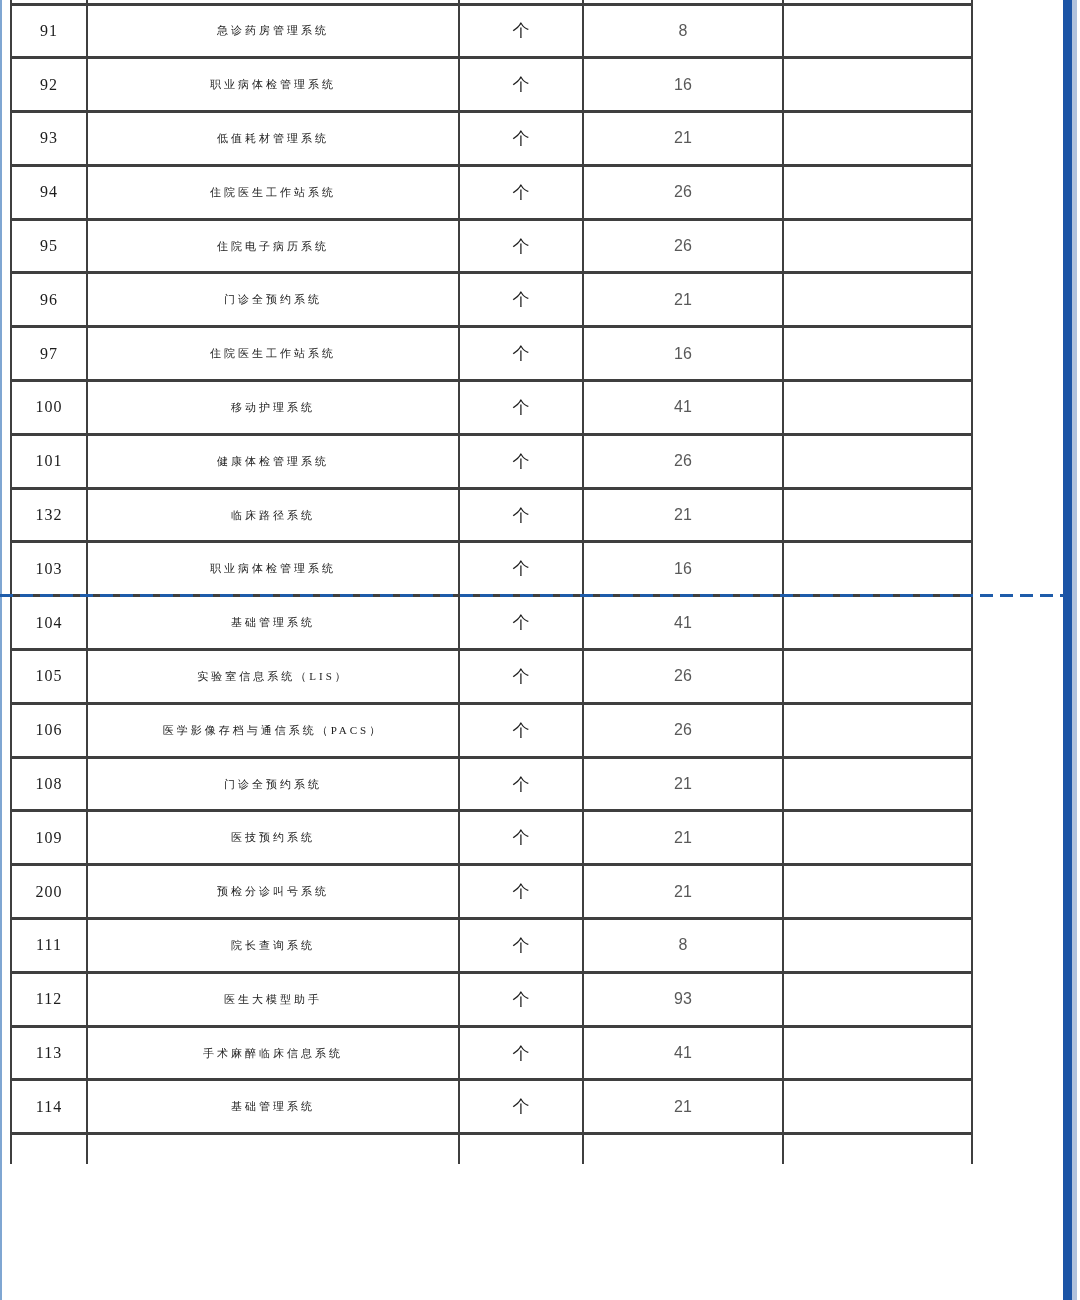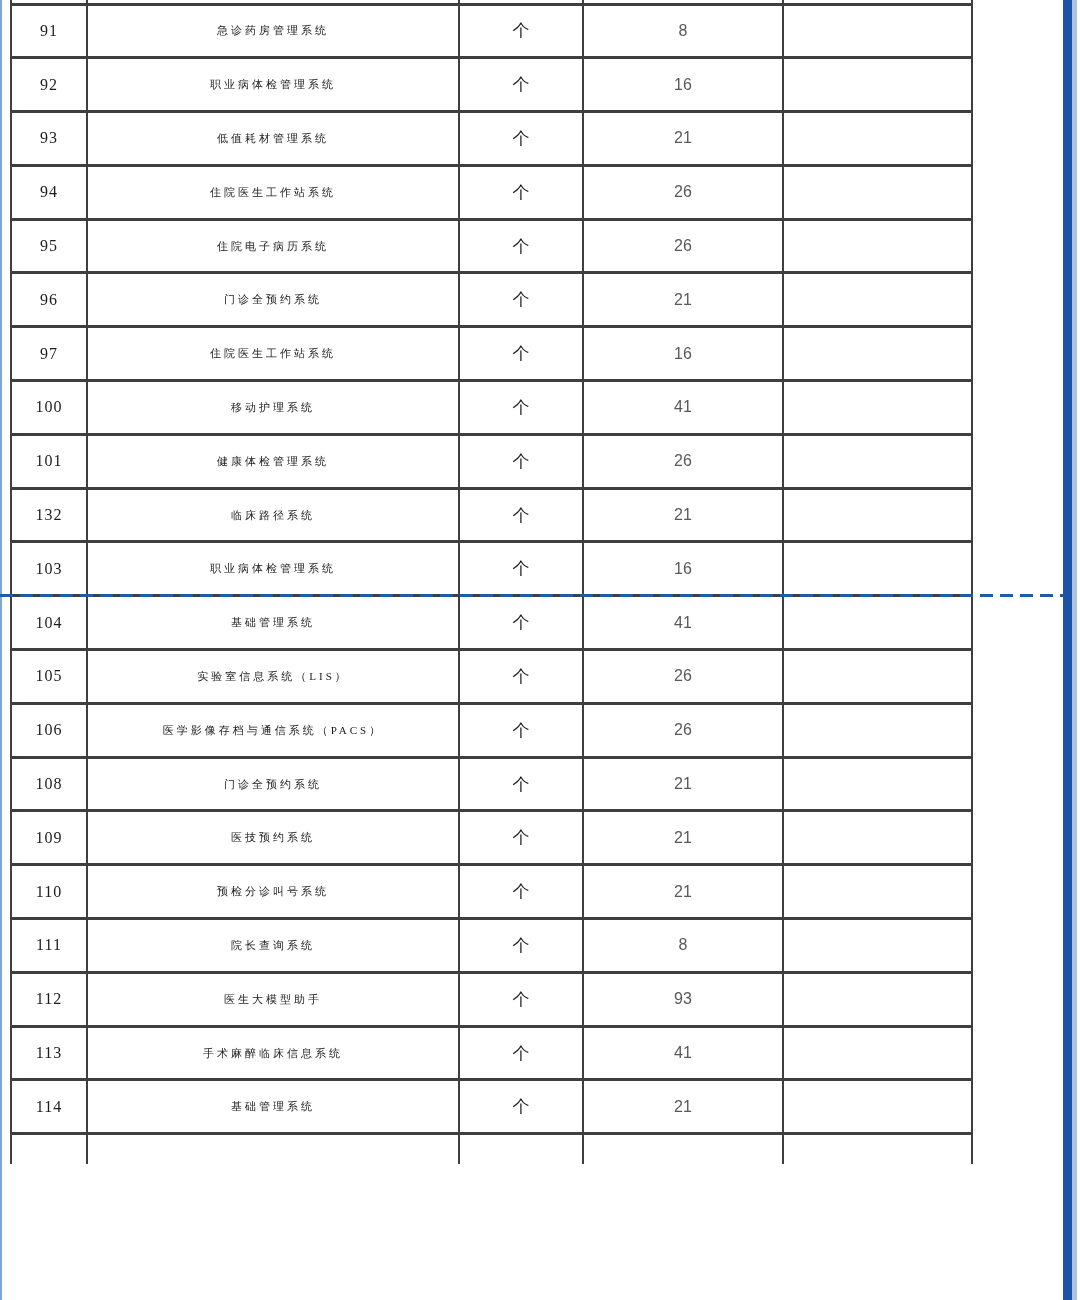--- a/index.html
+++ b/index.html
@@ -221,21 +221,21 @@
       <td class="c-note"></td>
     </tr>
         <tr class="data-row">
       <td class="c-no">109</td>
       <td class="c-name">医技预约系统</td>
       <td class="c-unit">个</td>
       <td class="c-qty">21</td>
       <td class="c-note"></td>
     </tr>
         <tr class="data-row">
-      <td class="c-no">110</td>
+      <td class="c-no">200</td>
       <td class="c-name">预检分诊叫号系统</td>
       <td class="c-unit">个</td>
       <td class="c-qty">21</td>
       <td class="c-note"></td>
     </tr>
         <tr class="data-row">
       <td class="c-no">111</td>
       <td class="c-name">院长查询系统</td>
       <td class="c-unit">个</td>
       <td class="c-qty">8</td>

